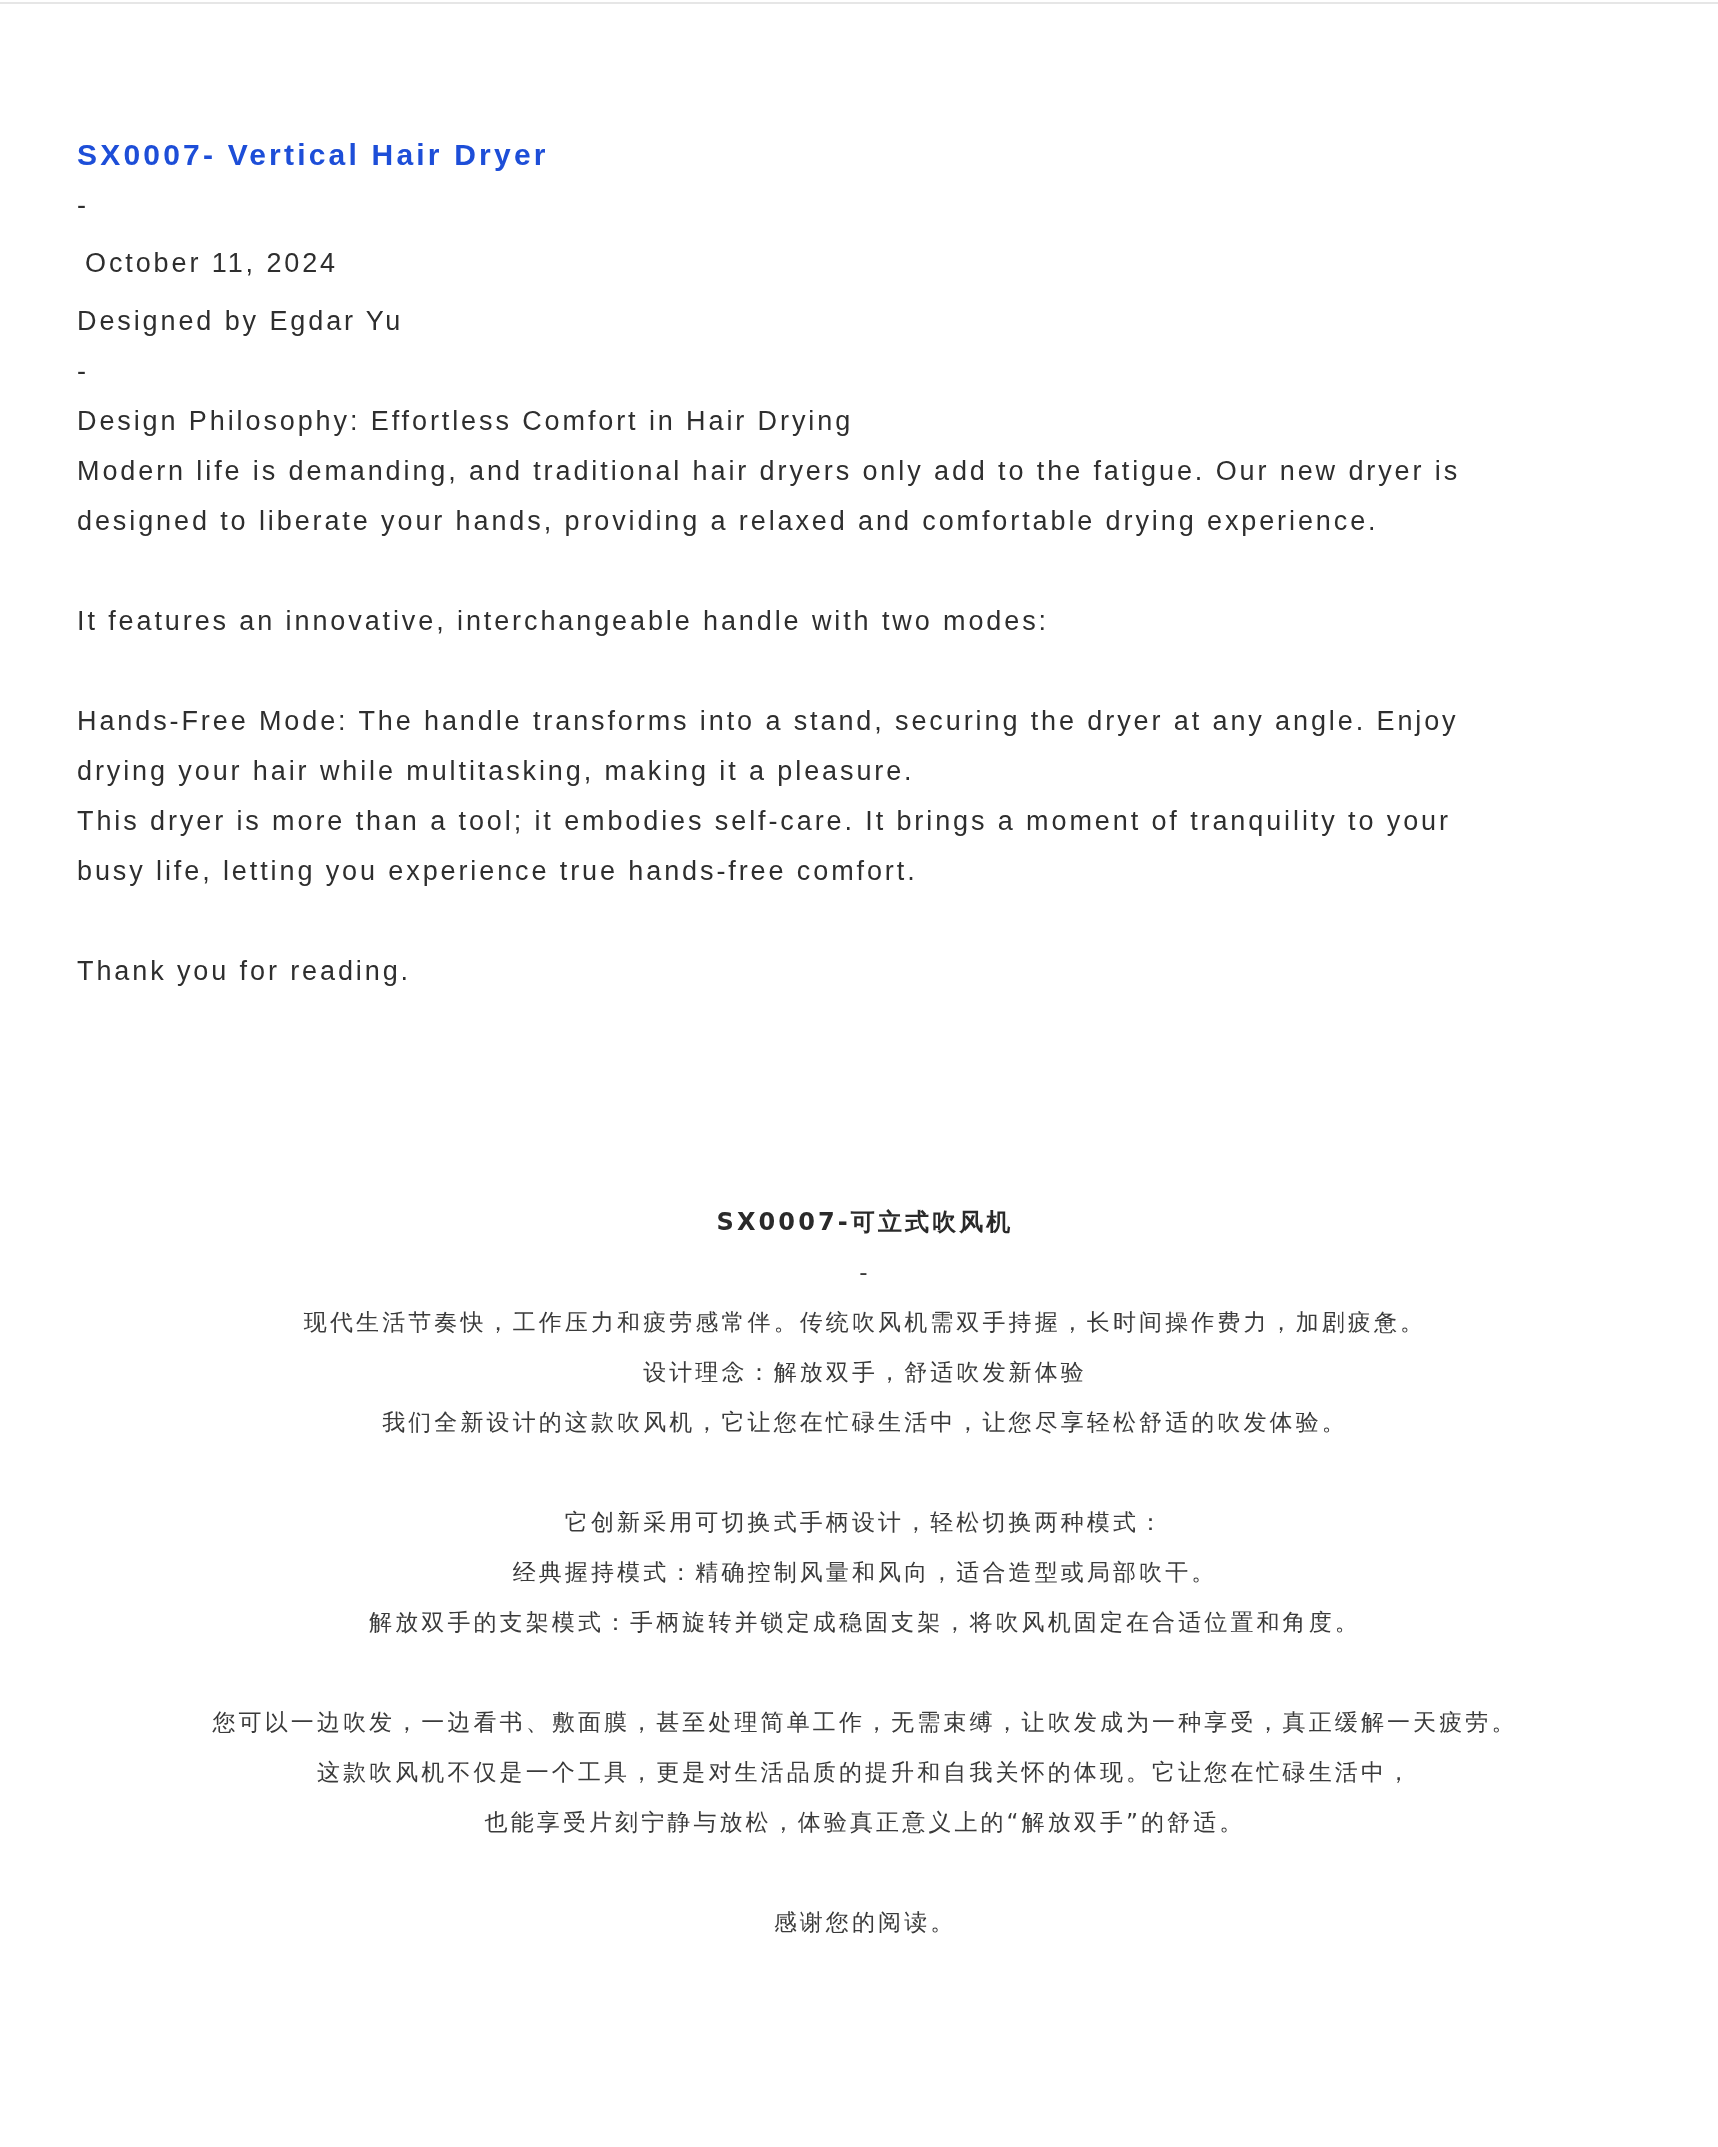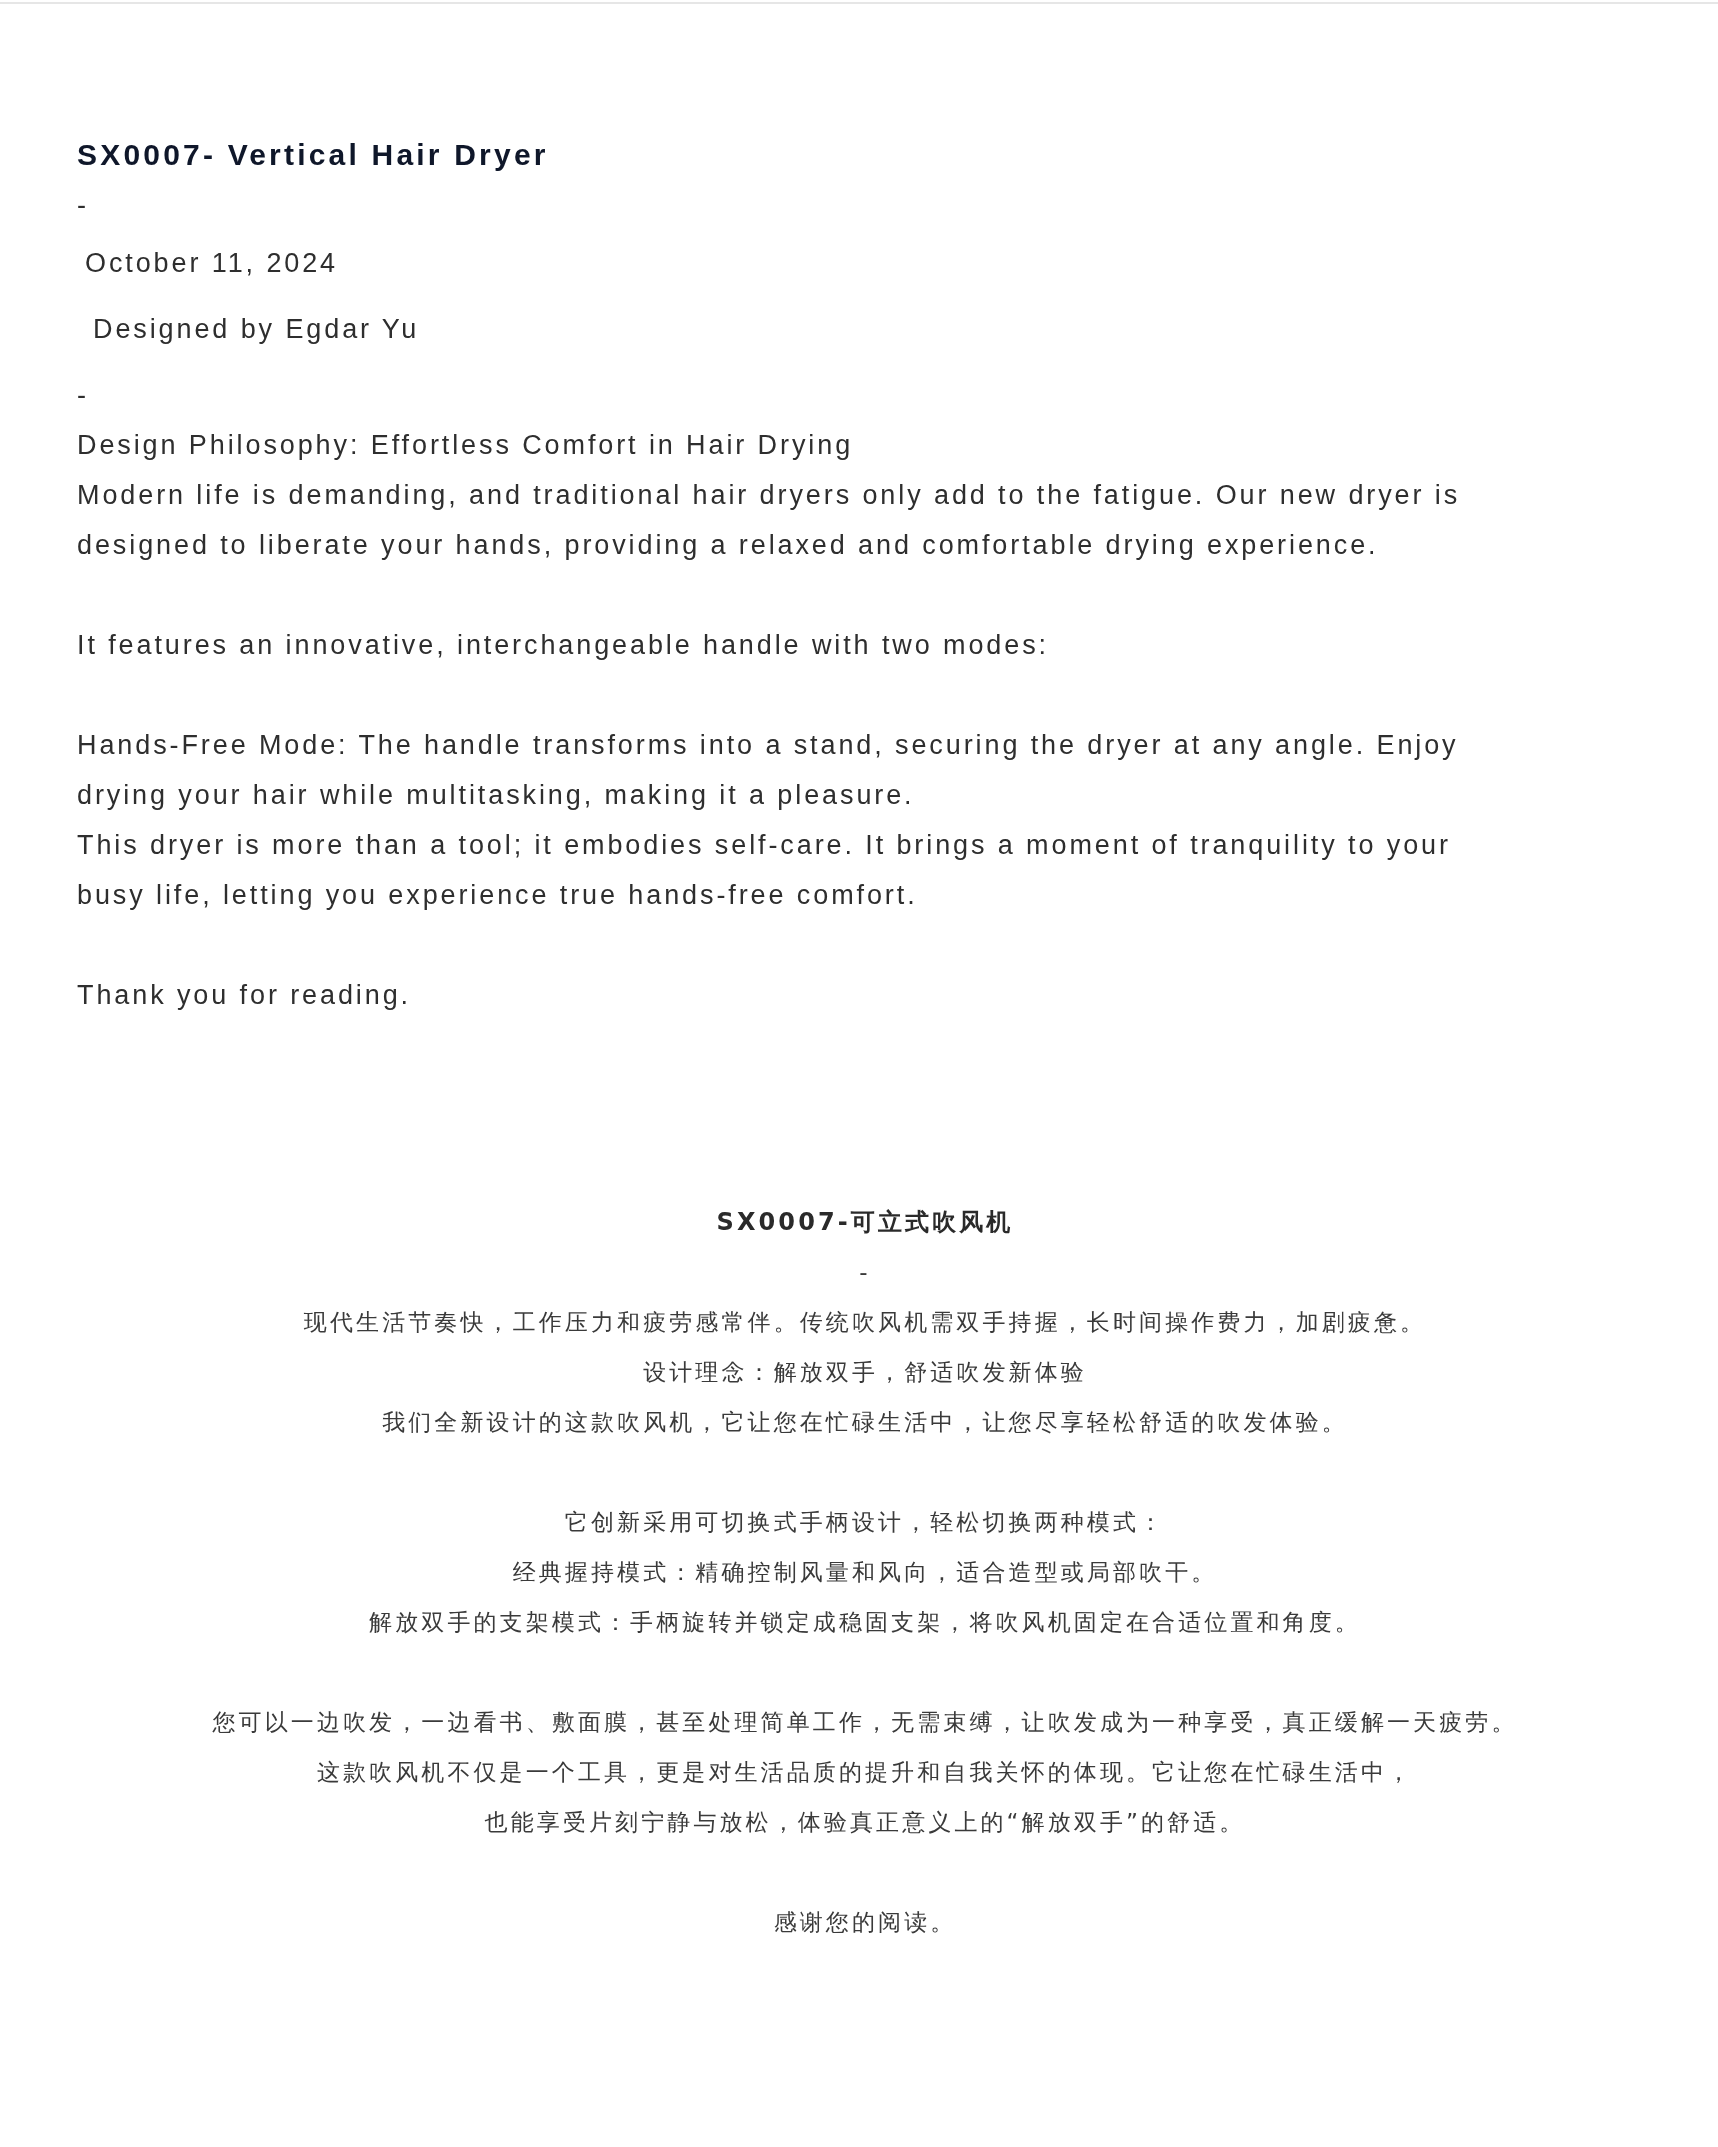--- a/index.html
+++ b/index.html
@@ -38,21 +38,21 @@
   .en .line {
     font-family: "Liberation Sans", "DejaVu Sans", sans-serif;
     font-size: 27px;
     letter-spacing: 2.9px;
     font-weight: 300;
   }
   .en .title {
     font-size: 30px !important;
     font-weight: 600 !important;
     letter-spacing: 3.2px !important;
-    color: #0f172a;
+    color: #1d4ed8;
   }
 
   
   .zh { top: 1197px; color: #3a3a3a; text-align: center; }
   .zh .line {
     font-family: "DejaVu Sans", "Liberation Sans", sans-serif;
     font-size: 23px;
     letter-spacing: 3.1px;
   }
   .zh .title {
@@ -63,21 +63,21 @@
 </style>
 </head>
 <body>
 
 <div class="top-rule"></div>
 
 <article class="section en">
   <h1 class="line title" style="margin:0">SX0007- Vertical Hair Dryer</h1>
   <p class="line" style="margin:0">-</p>
   <p class="line" style="margin:8px">October 11, 2024</p>
-  <p class="line" style="margin:16px">Designed by Egdar Yu</p>
+  <p class="line" style="margin:0">Designed by Egdar Yu</p>
   <p class="line" style="margin:0">-</p>
   <p class="line" style="margin:0">Design Philosophy: Effortless Comfort in Hair Drying</p>
   <p class="line" style="margin:0">Modern life is demanding, and traditional hair dryers only add to the fatigue. Our new dryer is</p>
   <p class="line" style="margin:0">designed to liberate your hands, providing a relaxed and comfortable drying experience.</p>
   <div class="blank"></div>
   <p class="line" style="margin:0">It features an innovative, interchangeable handle with two modes:</p>
   <div class="blank"></div>
   <p class="line" style="margin:0">Hands-Free Mode: The handle transforms into a stand, securing the dryer at any angle. Enjoy</p>
   <p class="line" style="margin:0">drying your hair while multitasking, making it a pleasure.</p>
   <p class="line" style="margin:0">This dryer is more than a tool; it embodies self-care. It brings a moment of tranquility to your</p>

